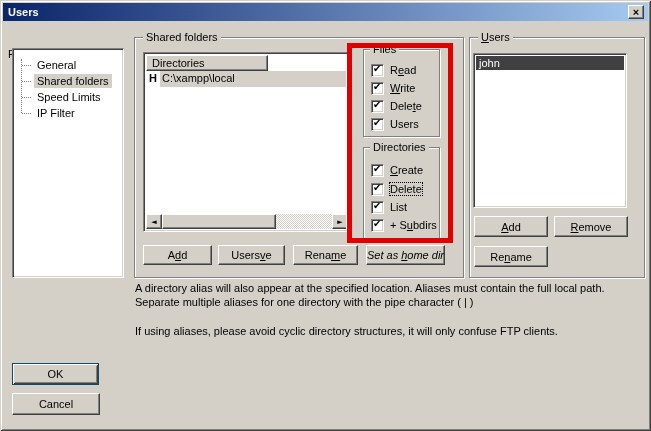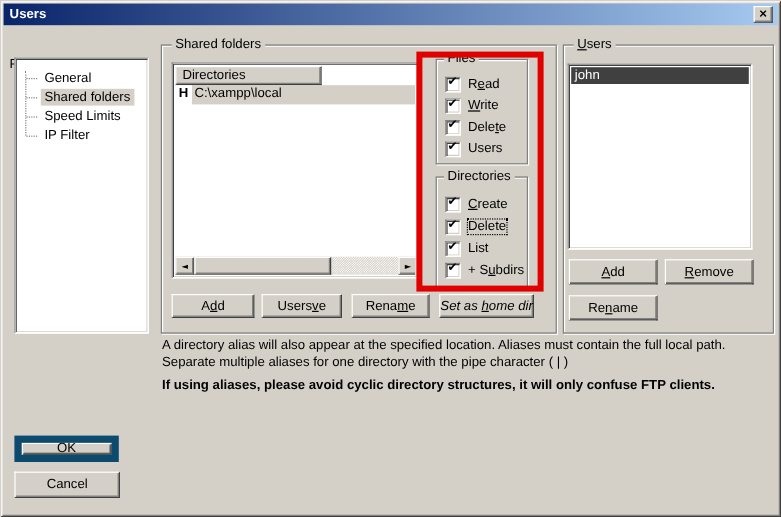--- a/index.html
+++ b/index.html
@@ -32,21 +32,21 @@
     background:#fff; border:1px solid; border-color:#808080 #fff #fff #808080;
     box-shadow: inset 1px 1px 0 #404040, inset -1px -1px 0 #d4d0c8;
   }
   .btn {
     position:absolute; background:#d4d0c8;
     border:1px solid; border-color:#fff #404040 #404040 #fff;
     box-shadow: inset -1px -1px 0 #808080, inset 1px 1px 0 #d4d0c8;
     display:flex; align-items:center; justify-content:center; font-size:11px; cursor:default;
   }
   .btn-default {
-    border:6px solid #0c4a6e;
+    border:1px solid #0c4a6e;
     box-shadow: inset 1px 1px 0 #fff, inset -1px -1px 0 #404040,
                 inset 2px 2px 0 #d4d0c8, inset -2px -2px 0 #808080;
   }
   .groupbox {
     position:absolute; border:1px solid #808080;
     box-shadow: 1px 1px 0 #fff, inset 1px 1px 0 #fff;
   }
   .group-label { position:absolute; top:-7px; left:8px; background:#d4d0c8; padding:0 3px; white-space:nowrap; }
   .u { text-decoration:underline; }
   .lbl { white-space:pre; }
@@ -251,21 +251,21 @@
     <span class="lbl"><span></span><span class="u">A</span><span>dd</span></span>
   </div>
   <div class="btn" style="left:554px; top:216px; width:74px; height:21px;">
     <span class="lbl"><span></span><span class="u">R</span><span>emove</span></span>
   </div>
   <div class="btn" style="left:474px; top:246px; width:74px; height:21px;">
     <span class="lbl"><span>Re</span><span class="u">n</span><span>ame</span></span>
   </div>
 
   <div class="note" style="top:281px;">A directory alias will also appear at the specified location. Aliases must contain the full local path. Separate multiple aliases for one directory with the pipe character ( | )</div>
-  <div class="note" style="top:314px;font-weight:bold;">If using aliases, please avoid cyclic directory structures, it will only confuse FTP clients.</div>
+  <div class="note" style="top:324px;">If using aliases, please avoid cyclic directory structures, it will only confuse FTP clients.</div>
 
   <div class="btn btn-default" style="left:12px; top:363px; width:87px; height:22px;">
     <span>OK</span>
   </div>
   <div class="btn" style="left:12px; top:393px; width:88px; height:22px;">
     <span>Cancel</span>
   </div>
 
 </div>
 

